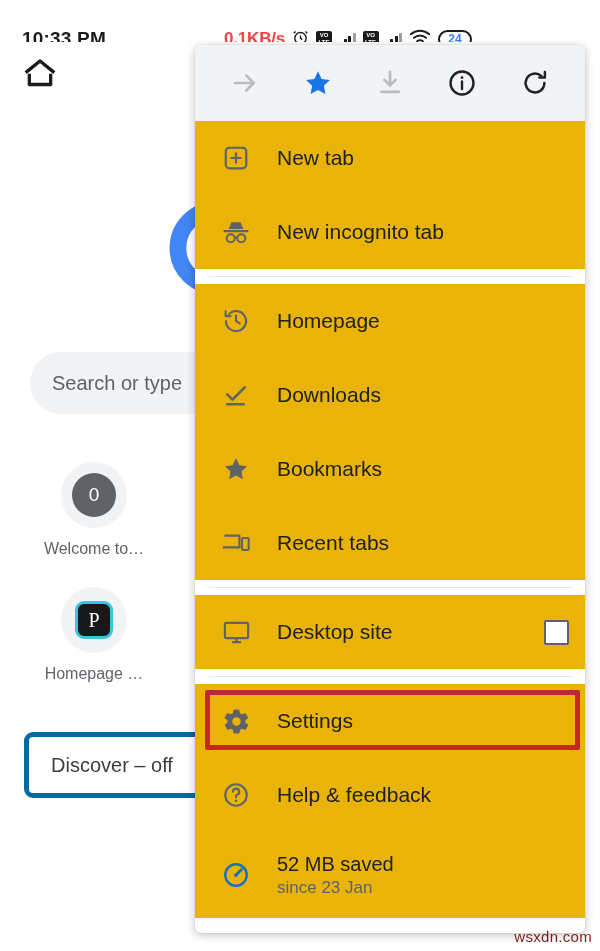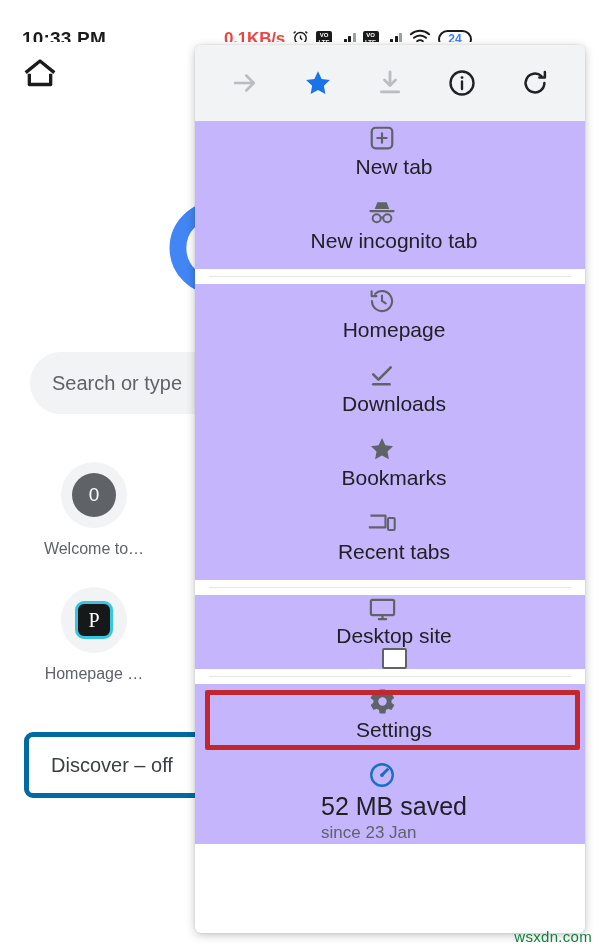--- a/index.html
+++ b/index.html
@@ -221,22 +221,21 @@
   .menu-divider {
     height: 1px;
     background: #e4e6e8;
     margin: 7px 14px;
   }
   .menu-item {
     display: flex;
     align-items: center;
     height: 74px;
     padding: 0 16px 0 24px;
-    background: #c4b5fd;
-    flex-direction: column;
+    background: #eab308;
   }
   .menu-item .mi-icon {
     width: 34px;
     min-width: 34px;
     height: 34px;
     display: flex;
     align-items: center;
     justify-content: center;
     margin-right: 24px;
   }
@@ -250,21 +249,21 @@
     width: 25px; height: 25px;
     border: 2.5px solid #5f6368;
     border-radius: 2px;
     background: #fff;
   }
   #item-data-saver {
     height: 86px;
     align-items: center;
   }
   .ds-text { display: flex; flex-direction: column; gap: 2px; }
-  .ds-title { font-size: 25px; color: #202124; }
+  .ds-title { font-size: 20px; color: #202124; }
   .ds-sub { font-size: 17px; color: #5f6368; }
 
   
   #settings-highlight {
     position: absolute;
     left: 205px;
     top: 690px;
     width: 375px;
     height: 60px;
     border: 5px solid #c1272d;
@@ -272,21 +271,21 @@
     pointer-events: none;
     z-index: 40;
   }
 
   
   #watermark {
     position: absolute;
     right: 8px;
     bottom: 6px;
     font-size: 15px;
-    color: #15803d;
+    color: #7f1d1d;
     letter-spacing: .3px;
     z-index: 50;
   }
 </style>
 </head>
 <body>
 
 <div id="screen">
 
   <div id="status-bar">
@@ -517,20 +516,30 @@
     <div class="menu-section">
       <div class="menu-item">
         <span class="mi-icon">
           <svg width="29" height="29" viewBox="0 0 24 24" fill="#5f6368">
             <path d="M19.4 13a7.6 7.6 0 0 0 .1-1 7.6 7.6 0 0 0-.1-1l2.1-1.6a.5.5 0 0 0 .1-.6l-2-3.5a.5.5 0 0 0-.6-.2l-2.5 1a7.3 7.3 0 0 0-1.7-1l-.4-2.6a.5.5 0 0 0-.5-.4h-4a.5.5 0 0 0-.5.4l-.4 2.6a7.3 7.3 0 0 0-1.7 1l-2.5-1a.5.5 0 0 0-.6.2l-2 3.5a.5.5 0 0 0 .1.6L4.5 11a7.6 7.6 0 0 0 0 2l-2.1 1.6a.5.5 0 0 0-.1.6l2 3.5a.5.5 0 0 0 .6.2l2.5-1a7.3 7.3 0 0 0 1.7 1l.4 2.6a.5.5 0 0 0 .5.4h4a.5.5 0 0 0 .5-.4l.4-2.6a7.3 7.3 0 0 0 1.7-1l2.5 1a.5.5 0 0 0 .6-.2l2-3.5a.5.5 0 0 0-.1-.6zM12 15.5A3.5 3.5 0 1 1 15.5 12 3.5 3.5 0 0 1 12 15.5z"></path>
           </svg>
         </span>
         <span class="mi-label">Settings</span>
       </div>
 
+      <div class="menu-item">
+        <span class="mi-icon">
+          <svg width="28" height="28" viewBox="0 0 24 24" fill="none" stroke="#5f6368" stroke-width="1.8">
+            <circle cx="12" cy="12" r="9.2"></circle>
+            <path d="M9.4 9.2a2.7 2.7 0 1 1 3.5 2.6c-.6.2-.9.8-.9 1.5v.5" stroke-linecap="round"></path>
+            <circle cx="12" cy="17" r="1.05" fill="#5f6368" stroke="none"></circle>
+          </svg>
+        </span>
+        <span class="mi-label">Help &amp; feedback</span>
+      </div>
 
       <div class="menu-item" id="item-data-saver">
         <span class="mi-icon">
           <svg width="30" height="30" viewBox="0 0 24 24" fill="none" stroke="#1a6fc4" stroke-width="1.9">
             <circle cx="12" cy="12" r="8.6"></circle>
             <path d="M12 12l4.4-4.4" stroke-width="2.4" stroke-linecap="round"></path>
             <circle cx="12" cy="12" r="1.5" fill="#1a6fc4" stroke="none"></circle>
           </svg>
         </span>
         <span class="ds-text">

